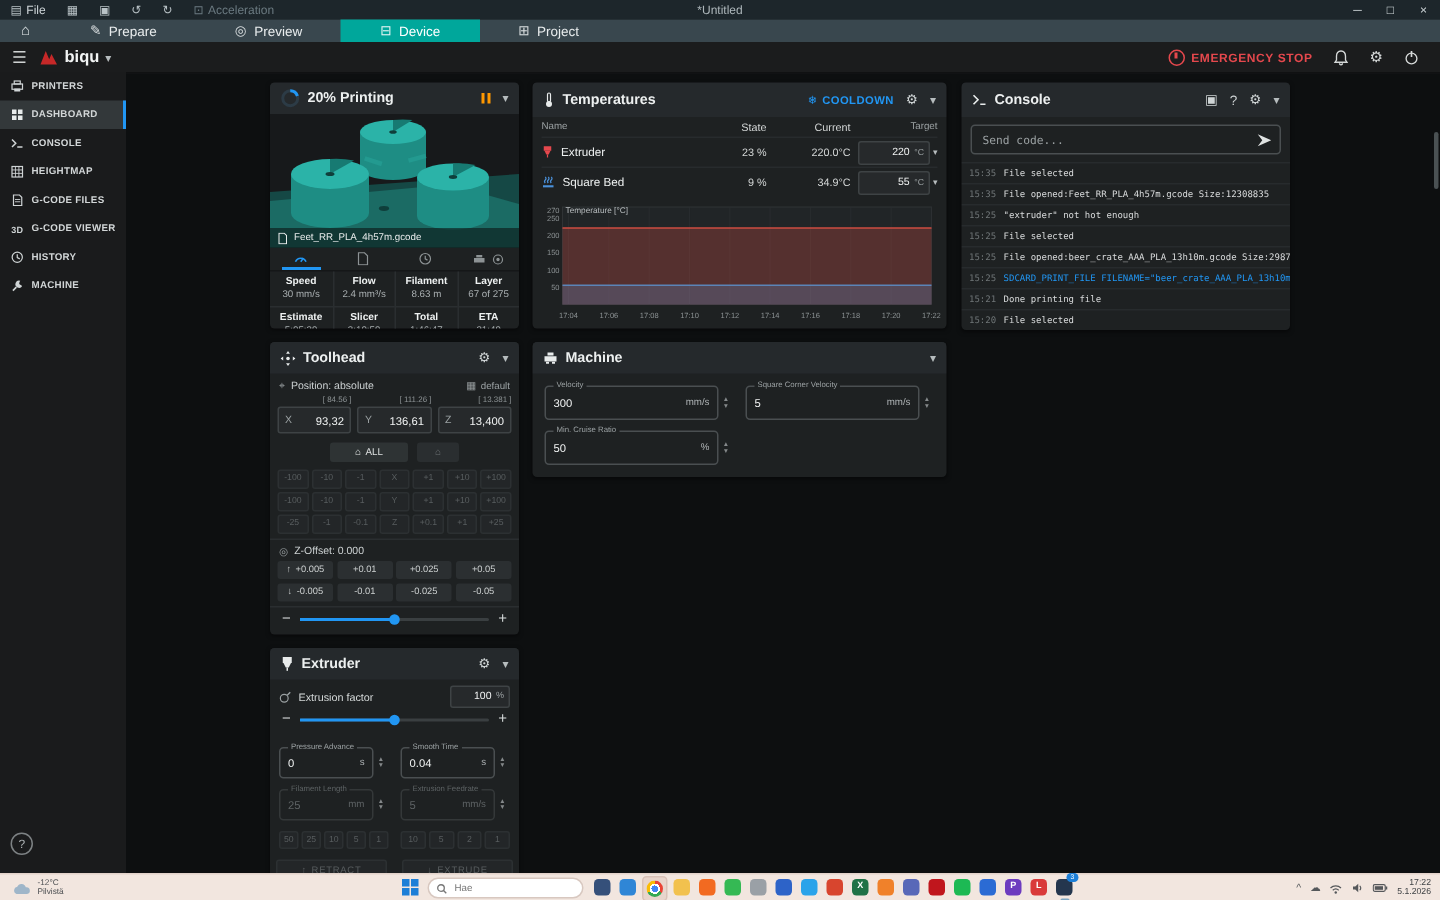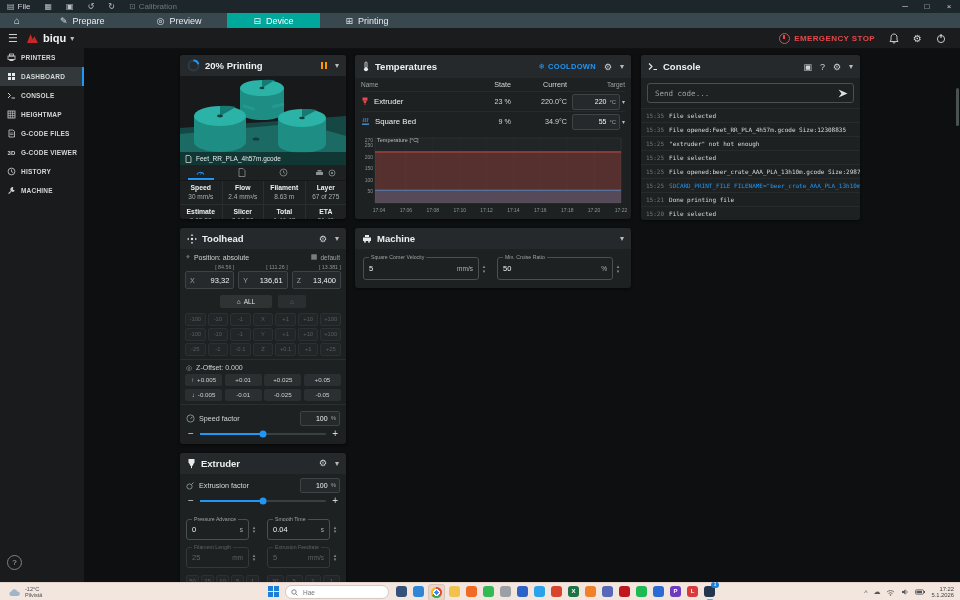--- a/index.html
+++ b/index.html
@@ -159,22 +159,23 @@
       <span class="glyph">▣</span>
     </div>
   <div class="mi">
       <span class="glyph">↺</span>
     </div>
   <div class="mi">
       <span class="glyph">↻</span>
     </div>
   <div class="mi" style="color:#6b7a81">
     <span class="glyph" style="color:#6b7a81">⊡</span>
-    <span>Calibration</span>
-  </div>
+    <span>Acceleration</span>
+  </div>
+  <div id="tb-title">*Untitled</div>
   <div id="win-ctl">
     <span>─</span>
     <span>□</span>
     <span>×</span>
   </div>
 </div>
 
 <div id="tabbar">
   <div id="home-btn">⌂</div>
   <div class="ribbon-tab">
@@ -184,21 +185,21 @@
   <div class="ribbon-tab">
     <span class="tic">◎</span>
     <span>Preview</span>
   </div>
   <div class="ribbon-tab active">
     <span class="tic">⊟</span>
     <span>Device</span>
   </div>
   <div class="ribbon-tab">
     <span class="tic">⊞</span>
-    <span>Printing</span>
+    <span>Project</span>
   </div>
 </div>
 
 <div id="appbar">
   <div id="hamburger">☰</div>
   <div id="brand">
     <svg width="13" height="11" viewBox="0 0 13 11">
         <path d="M1 10 L4.5 1 L6.8 6.5 L8.3 3 L12 10 Z" fill="#c62828"></path>
       </svg>
     <span>biqu</span>
@@ -497,31 +498,20 @@
         <div class="btn">
             <span>↓</span>
             <span>-0.005</span>
           </div>
         <div class="btn">-0.01</div>
         <div class="btn">-0.025</div>
         <div class="btn">-0.05</div>
       </div>
     </div>
     <div class="sect">
-      <div class="sf-row">
-        <svg width="9" height="9" viewBox="0 0 9 9">
-            <circle cx="4.5" cy="4.5" r="3.6" fill="none" stroke="#9ba1a3" stroke-width="0.8"></circle>
-            <line x1="4.5" y1="4.5" x2="6.5" y2="3" stroke="#9ba1a3" stroke-width="0.9"></line>
-          </svg>
-        <span>Speed factor</span>
-        <div class="sf-box">
-          <span>100</span>
-            <em>%</em>
-        </div>
-      </div>
       <div class="slider">
         <span class="pm">−</span>
         <div class="track">
             <div class="fill"></div>
             <div class="knob"></div>
           </div>
         <span class="pm">+</span>
       </div>
     </div>
   </div>
@@ -748,20 +738,31 @@
           <rect x="6" y="7.2" width="2" height="1.3" fill="#e8ebeb"></rect>
         </svg>
       <span>Machine</span>
       <span class="sp">
           <span class="chev">▾</span>
         </span>
     </div>
     <div class="fgrid" style="padding:8px 8px 8px">
       <div class="ofield">
         <div class="obox" style="height:21px">
+          <span class="lab">Velocity</span>
+          <span class="val">300</span>
+          <span class="unit">mm/s</span>
+        </div>
+        <div class="spin">
+            <span>▴</span>
+            <span>▾</span>
+          </div>
+      </div>
+      <div class="ofield">
+        <div class="obox" style="height:21px">
           <span class="lab">Square Corner Velocity</span>
           <span class="val">5</span>
           <span class="unit">mm/s</span>
         </div>
         <div class="spin">
             <span>▴</span>
             <span>▾</span>
           </div>
       </div>
       <div class="ofield">

